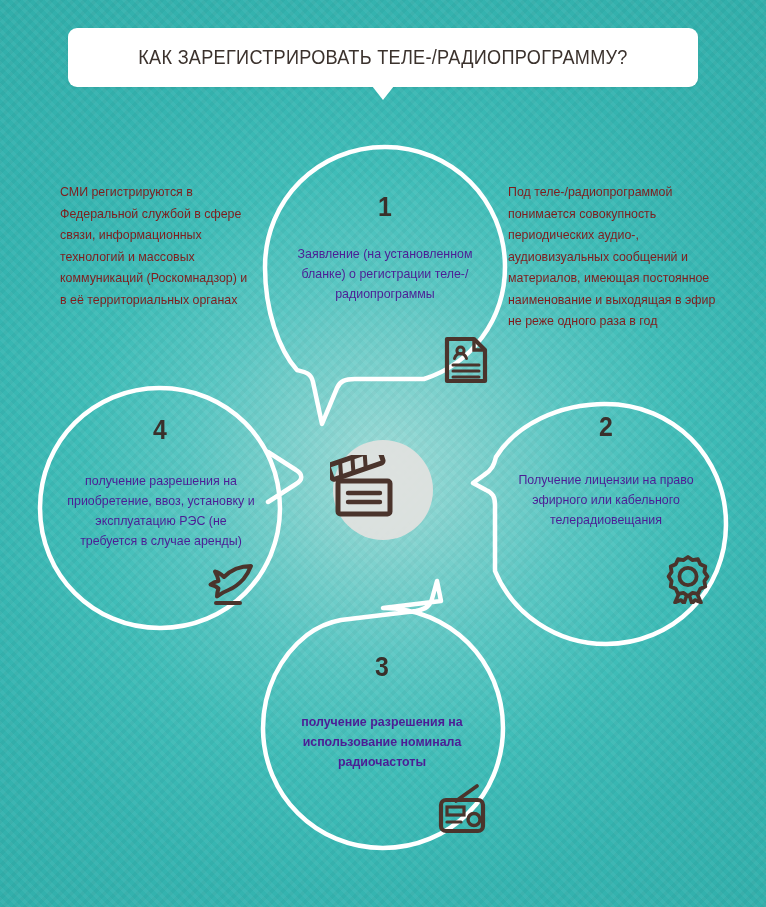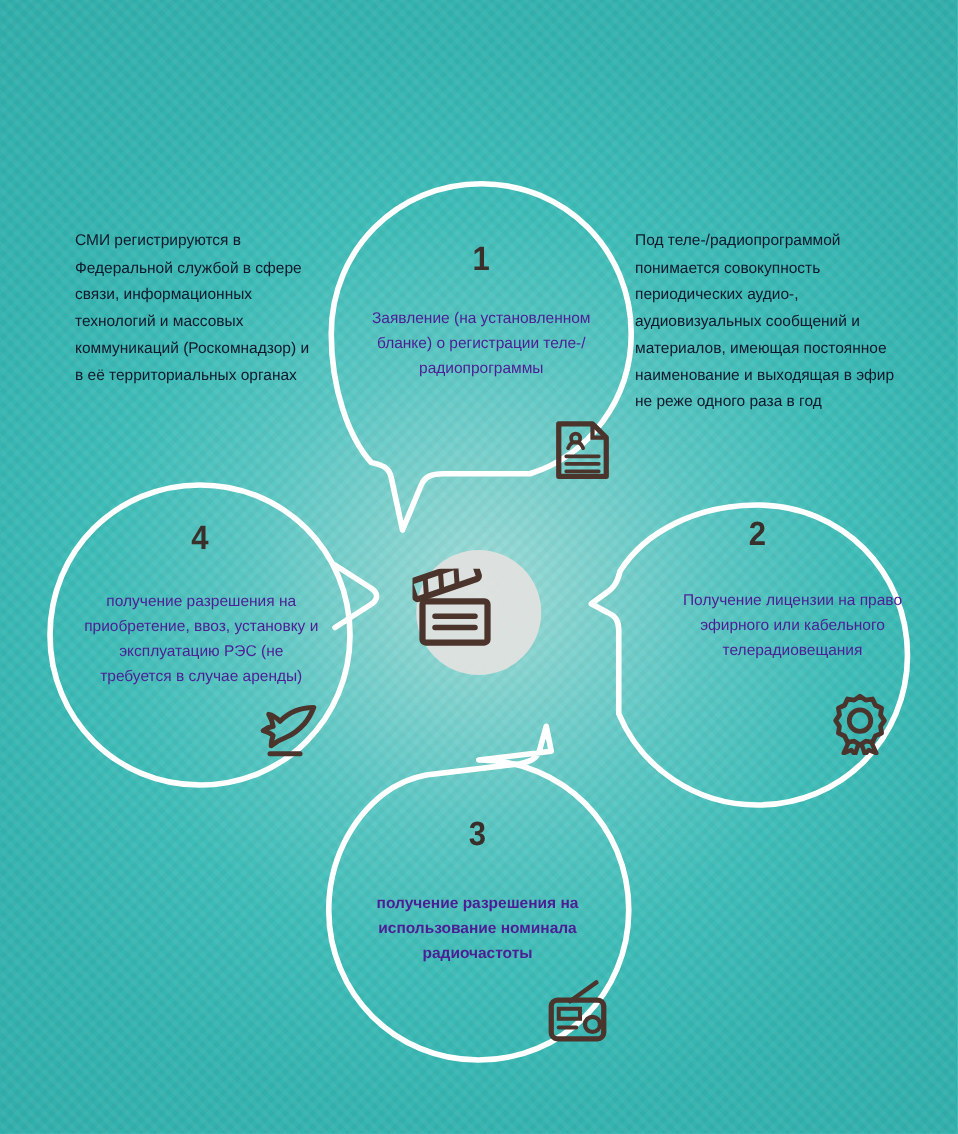--- a/index.html
+++ b/index.html
@@ -66,21 +66,21 @@
     margin-left: -11px;
     width: 0; height: 0;
     border-left: 11px solid transparent;
     border-right: 11px solid transparent;
     border-top: 14px solid #ffffff;
   }
 
   
   .side-text {
     position: absolute;
-    color: #0f172a;
+    color: #7f1d1d;
     font-size: 12.4px;
     line-height: 21.5px;
     font-family: "Liberation Sans", sans-serif;
     white-space: pre-line;
   }
   #side-left  { left: 60px;  top: 182px; width: 190px; text-align: left;  }
   #side-right { left: 508px; top: 182px; width: 212px; }
 
   
   .bubble-layer {
@@ -171,38 +171,42 @@
              C 227 388 280 441 280 508
              C 280 575 227 628 160 628
              C 93 628 40 575 40 508
              C 40 441 93 388 160 388 Z
              M 268 452
              L 296 470
              C 303 474 303 480 296 484
              L 268 502"></path>
   </svg>
 
+  <div class="title-card">
+    <div class="title-text">КАК ЗАРЕГИСТРИРОВАТЬ ТЕЛЕ-/РАДИОПРОГРАММУ?</div>
+    <div class="title-tail"></div>
+  </div>
 
   <div id="side-left" class="side-text">СМИ регистрируются в Федеральной службой в сфере связи, информационных технологий и массовых коммуникаций (Роскомнадзор) и в её территориальных органах</div>
   <div id="side-right" class="side-text">Под теле-/радиопрограммой понимается совокупность периодических аудио-, аудиовизуальных сообщений и материалов, имеющая постоянное наименование и выходящая в эфир не реже одного раза в год</div>
 
   <div class="bubble-num" style="left:325px; top:192px; width:120px;">1</div>
   <div class="bubble-body" style="left:292px; top:244px; width:186px;">Заявление (на установленном бланке) о регистрации теле-/радиопрограммы</div>
   <div class="icon-box" style="left:444px; top:336px;">
     <svg width="44" height="48" viewBox="0 0 44 48">
       <path fill="none" stroke="#4a342c" stroke-width="4.2" stroke-linejoin="round" d="M3 3 H30 L41 14 V45 H3 Z"></path>
       <path fill="none" stroke="#4a342c" stroke-width="3.4" d="M30 3 V14 H41"></path>
       <circle cx="16.5" cy="14.5" r="3.6" fill="none" stroke="#4a342c" stroke-width="3"></circle>
       <path fill="none" stroke="#4a342c" stroke-width="3" stroke-linecap="round" d="M10.5 22.5 C11.8 18.8 14 17.6 16.5 17.6 C19 17.6 21.2 18.8 22.5 22.5"></path>
       <path fill="none" stroke="#4a342c" stroke-width="3" stroke-linecap="round" d="M9 29 H35 M9 35 H35 M9 41 H35"></path>
     </svg>
   </div>
 
   <div class="bubble-num" style="left:546px; top:412px; width:120px;">2</div>
-  <div class="bubble-body" style="left:513px; top:470px; width:186px;margin-left:28px;">Получение лицензии на право эфирного или кабельного телерадиовещания</div>
+  <div class="bubble-body" style="left:513px; top:470px; width:186px;">Получение лицензии на право эфирного или кабельного телерадиовещания</div>
   <div class="icon-box" style="left:664px; top:554px;">
     <svg width="48" height="50" viewBox="0 0 48 50">
       <path fill="none" stroke="#4a342c" stroke-width="3.8" stroke-linejoin="round" d="M24 3 L28.6 6.1 L34 5.2 L36.3 10.2 L41.3 12.5 L40.4 17.9 L43.5 22.5 L40.4 27.1
                L41.3 32.5 L36.3 34.8 L34 39.8 L28.6 38.9 L24 42 L19.4 38.9 L14 39.8 L11.7 34.8
                L6.7 32.5 L7.6 27.1 L4.5 22.5 L7.6 17.9 L6.7 12.5 L11.7 10.2 L14 5.2 L19.4 6.1 Z"></path>
       <circle cx="24" cy="22.5" r="8.6" fill="none" stroke="#4a342c" stroke-width="3.8"></circle>
       <path fill="none" stroke="#4a342c" stroke-width="3.6" stroke-linejoin="round" d="M15.5 38.5 L11 48.5 L17 46 L20 49.5 L23 40.5"></path>
       <path fill="none" stroke="#4a342c" stroke-width="3.6" stroke-linejoin="round" d="M32.5 38.5 L37 48.5 L31 46 L28 49.5 L25 40.5"></path>
     </svg>
   </div>

